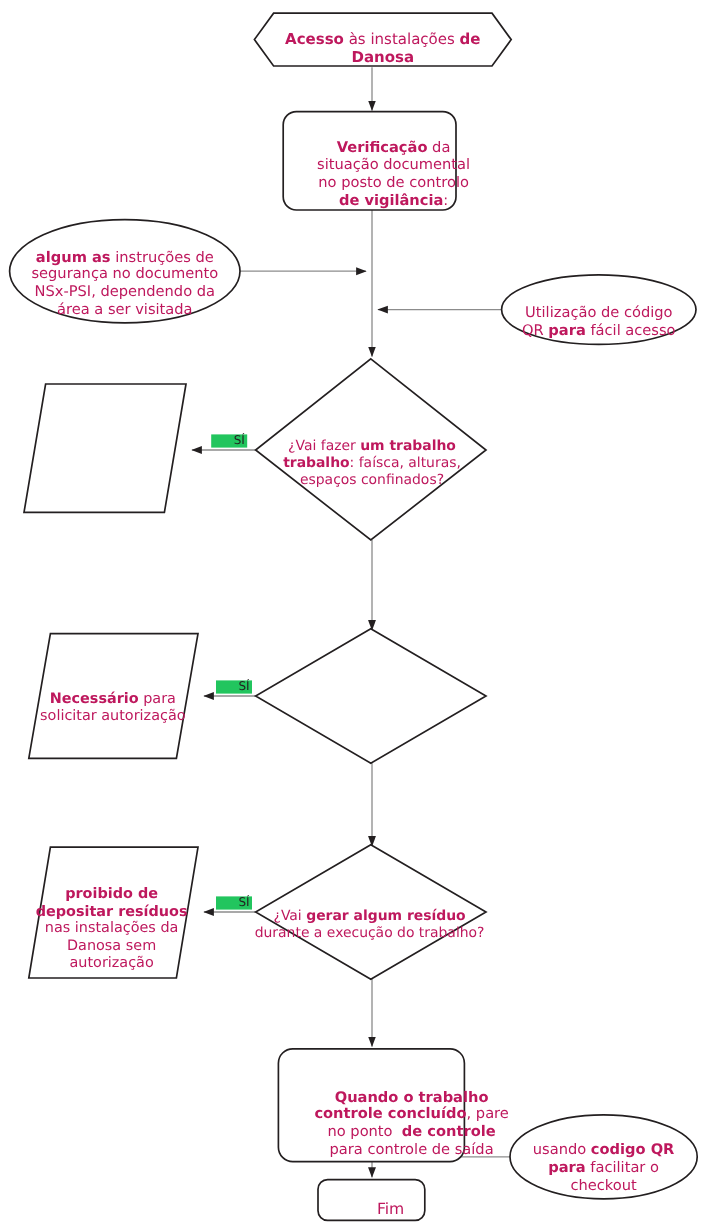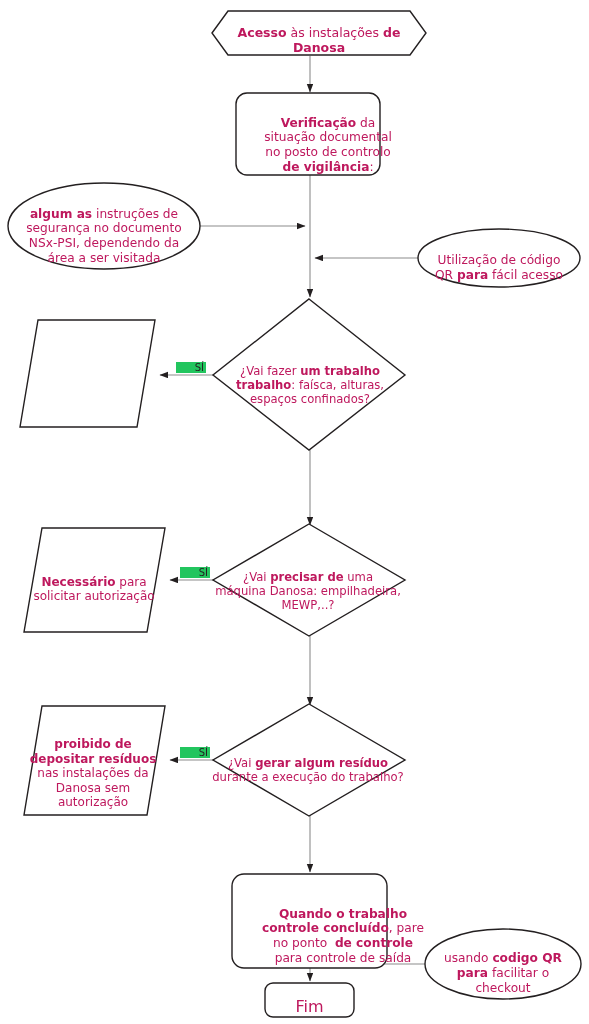--- a/index.html
+++ b/index.html
@@ -38,21 +38,21 @@
   }
   .node-label span.inner {
     display: block;
     width: 100%;
   }
   .t-start        { font-size: 12.5px; }
   .t-process      { font-size: 12.2px; margin-left: 20px; }
   .t-ellipse      { font-size: 12.2px; }
   .t-decision     { font-size: 11.6px; }
   .t-paral        { font-size: 12.0px; }
-  .t-end          { font-size: 16px; }
+  .t-end          { font-size: 13px; margin-left: 16px; }
   b { font-weight: bold; }
   .edge-label {
     position: absolute;
     font-size: 10px;
     color: #231f20;
     background: #22c55e;
     padding: 0 2px;
     text-align: right;
     pointer-events: none;
   }
@@ -140,23 +140,20 @@
 
   <div class="node-label t-ellipse" style="left:424px; top:233px; width:150px; height:50px;">
     <span class="inner">Utilização de código<br>QR <b>para</b> fácil acesso</span>
   </div>
 
   <div class="node-label t-decision" style="left:216px; top:340px; width:188px; height:66px;">
     <span class="inner">¿Vai fazer <b>um trabalho</b><br><b>trabalho</b>: faísca, alturas,<br>espaços confinados?</span>
   </div>
 
 
-  <div class="node-label t-decision" style="left:207px; top:550px; width:202px; height:62px;">
-    <span class="inner">¿Vai <b>precisar de</b> uma<br>máquina Danosa: empilhadeira,<br>MEWP,..?</span>
-  </div>
 
   <div class="node-label t-paral" style="left:24px; top:556px; width:140px; height:48px;">
     <span class="inner"><b>Necessário</b> para<br>solicitar autorização</span>
   </div>
 
   <div class="node-label t-decision" style="left:204px; top:740px; width:208px; height:44px;">
     <span class="inner">¿Vai <b>gerar algum resíduo</b><br>durante a execução do trabalho?</span>
   </div>
 
   <div class="node-label t-paral" style="left:24px; top:712px; width:138px; height:98px;">

